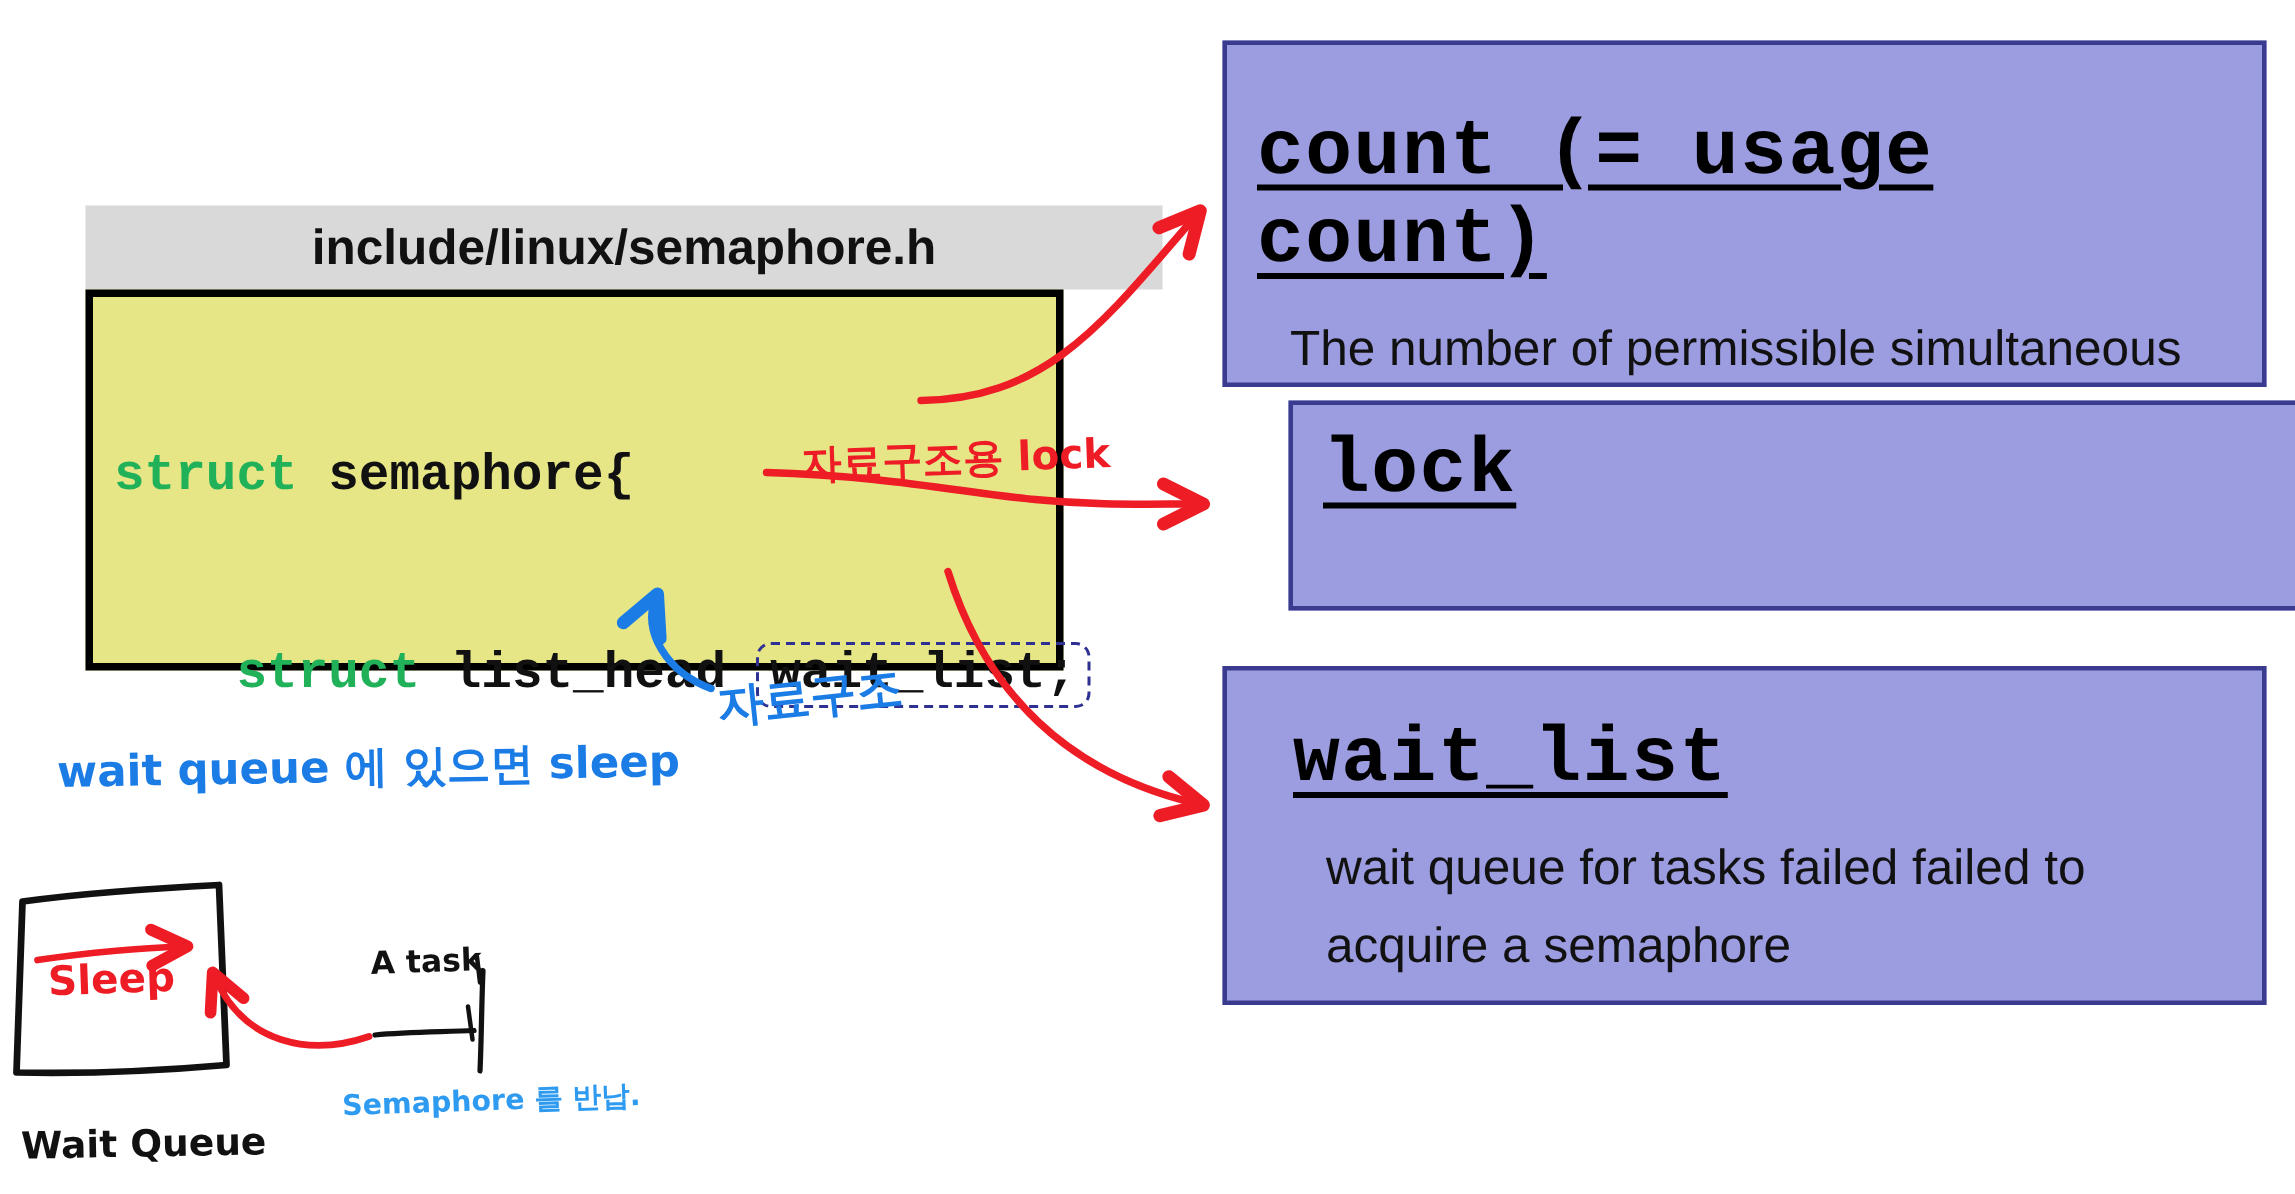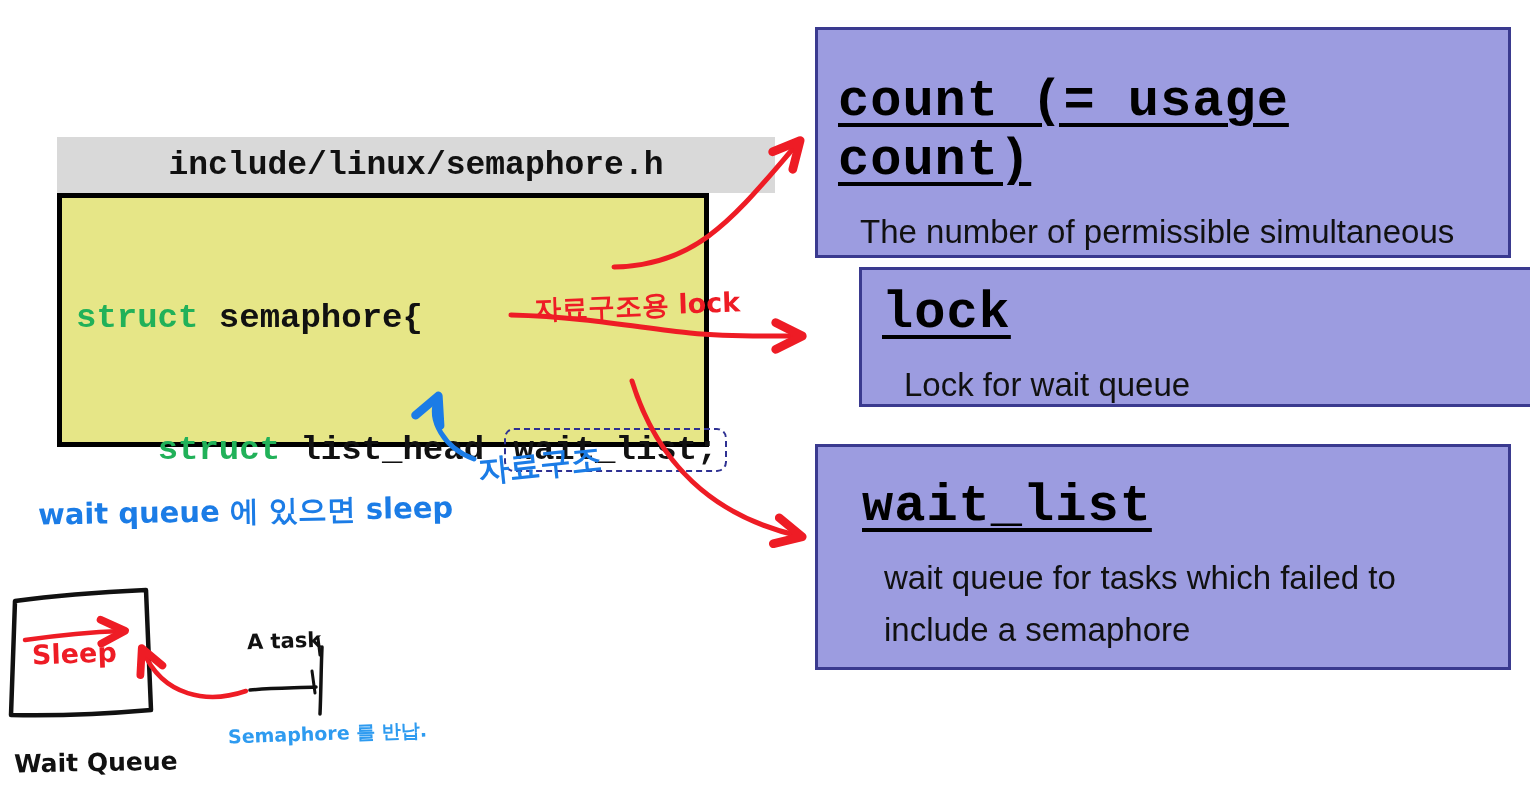--- a/index.html
+++ b/index.html
@@ -5,21 +5,21 @@
   * { margin:0; padding:0; box-sizing:border-box; }
   html,body { background:#fff; }
   body { width:1530px; height:796px; font-family:"Liberation Sans", sans-serif; }
   .stage { position:relative; width:1530px; height:796px; background:#fff; overflow:hidden; }
 
   
   .code-header {
     position:absolute; left:57px; top:137px; width:718px; height:56px; z-index:1;
     background:var(--header_fill,#d9d9d9);
     display:flex; align-items:center; justify-content:center;
-    font-family:Liberation Mono, monospace;
+    font-family:Liberation Sans, sans-serif;
     font-weight:bold; font-size:33px; color:#111;
   }
   .code-body {
     position:absolute; left:57px; top:193px; width:652px; height:254px; z-index:1;
     background:var(--code_fill,#e6e687); border:5px solid #000;
     padding:10px 0 0 14px;
     font-family:"Liberation Mono","DejaVu Sans Mono",monospace;
     font-weight:bold; font-size:34px; line-height:44px; color:#111;
     white-space:pre;
   }
@@ -74,25 +74,24 @@
     <div class="code-line"><span>    </span><span class="kw">struct</span><span> list_head </span><span class="dashed-box">wait_list;</span></div>
     
   </div>
 
   <div class="info-box info-box-count">
     <div class="info-title">count (= usage count)</div>
     <div class="info-desc">The number of permissible simultaneous holders of semaphores</div>
   </div>
   <div class="info-box info-box-lock">
     <div class="info-title">lock</div>
-    <div class="info-desc">Lock for wait queue</div>
   </div>
   <div class="info-box info-box-wait">
     <div class="info-title">wait_list</div>
-    <div class="info-desc">wait queue for tasks which failed to include a semaphore</div>
+    <div class="info-desc">wait queue for tasks failed failed to acquire a semaphore</div>
   </div>
 
   <svg class="overlay" width="1530" height="796" viewBox="0 0 1530 796">
     <defs>
       <marker id="m-red" viewBox="0 0 12 12" refX="9" refY="6" markerWidth="8" markerHeight="8" orient="auto">
         <path d="M2,2 L10,6 L2,10" fill="none" style="stroke:var(--arrow_red,#ee1c25)" stroke-width="2.6" stroke-linecap="round" stroke-linejoin="round"></path>
       </marker>
       <marker id="m-blue" viewBox="0 0 12 12" refX="9" refY="6" markerWidth="8" markerHeight="8" orient="auto">
         <path d="M2,2 L10,6 L2,10" fill="none" style="stroke:var(--hand_blue,#1b7ce6)" stroke-width="2.6" stroke-linecap="round" stroke-linejoin="round"></path>
       </marker>

